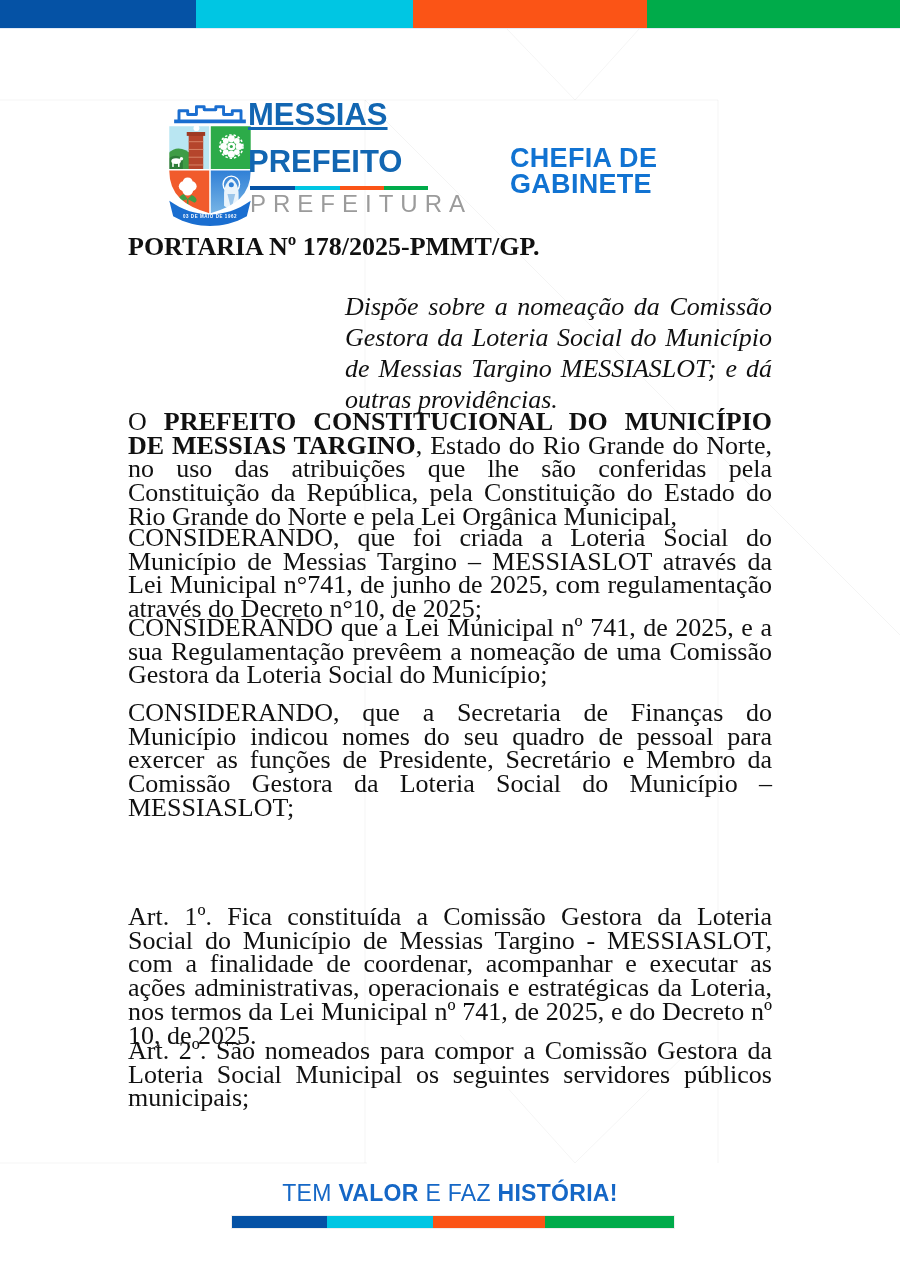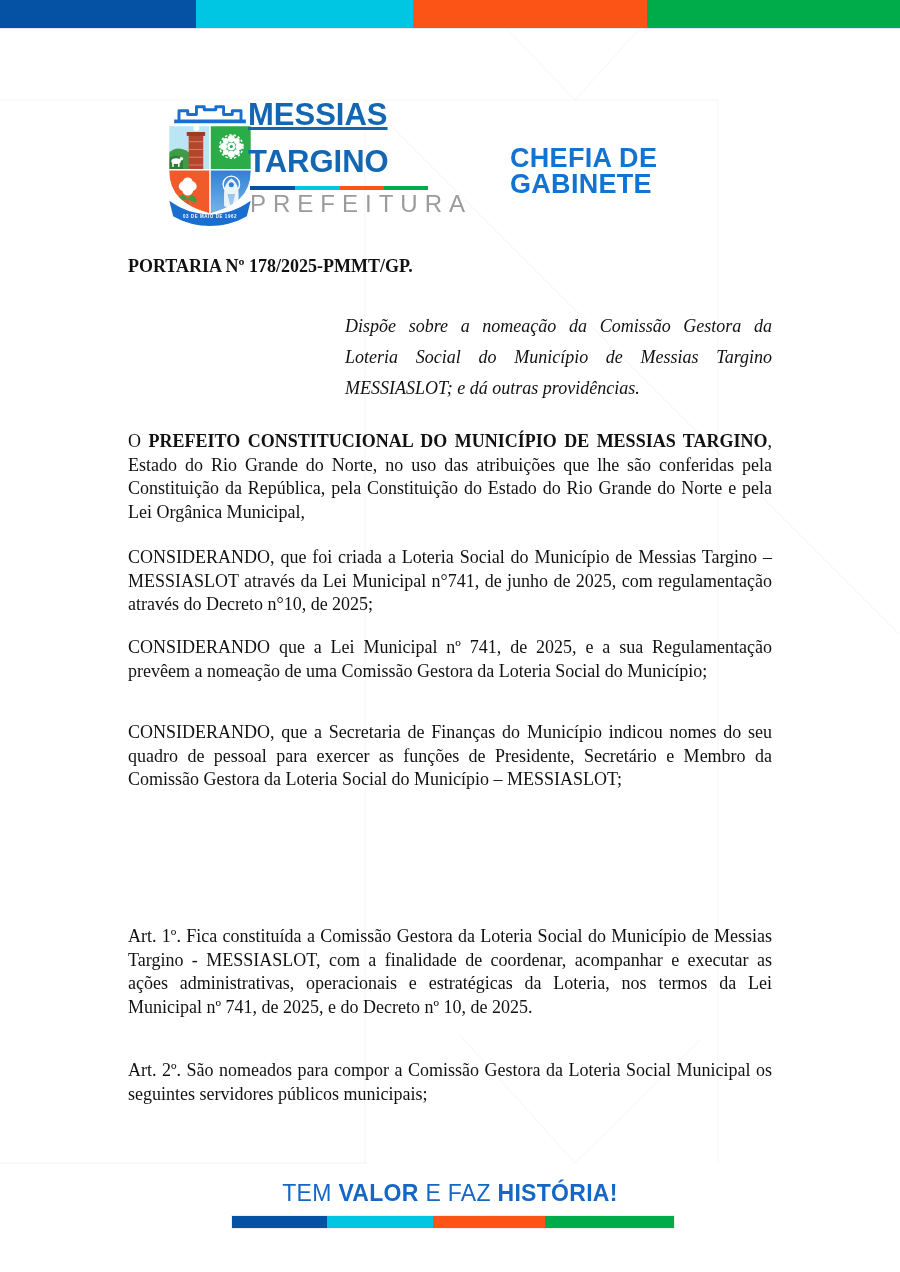--- a/index.html
+++ b/index.html
@@ -39,21 +39,21 @@
   #wordmark-sub{
     position:absolute;left:250px;top:190px;font-size:24px;line-height:28px;
     letter-spacing:7px;color:var(--prefeitura-gray,#9b9b9b);font-weight:400;
   }
   #department{
     position:absolute;left:510px;top:145px;width:260px;
     font-weight:700;font-size:27px;line-height:26px;letter-spacing:0.3px;
     color:var(--department-blue,#1173d2);
   }
   
-  .doc{position:absolute;left:128px;width:644px;font-size:18px;line-height:23.7px;text-align:justify;margin-top:20px;}
+  .doc{position:absolute;left:128px;width:644px;font-size:26px;line-height:23.7px;text-align:justify;}
   #doc-title{top:235px;font-weight:700;text-align:left;}
   #epigraph{top:291px;left:345px;width:427px;font-style:italic;line-height:31px;}
   #preamble{top:410px;}
   #considerando-1{top:526px;}
   #considerando-2{top:616px;}
   #considerando-3{top:701px;}
   #resolve{top:835px;font-weight:700;text-align:left;}
   #article-1{top:905px;}
   #article-2{top:1039px;}
   .b{font-weight:700;}
@@ -170,21 +170,21 @@
     </g>
     <path d="M9,25 H95 V72 C95,98 78,110 52,117 C26,110 9,98 9,72 Z" fill="none" stroke="#ffffff" stroke-width="2"></path>
 
     <g>
       <path d="M10,103 C24,113 38,117 52,117 C66,117 80,113 94,103 L90,119 C78,126 64,129 52,129 C40,129 26,126 14,119 Z" fill="#1a6ed0"></path>
       <text x="52" y="121" text-anchor="middle" font-family="Liberation Sans, DejaVu Sans, sans-serif" font-size="4.6" letter-spacing="0.6" fill="#ffffff" font-weight="bold">03 DE MAIO DE 1962</text>
     </g>
   </svg>
 
   <div id="wordmark-line1" class="sans">MESSIAS</div>
-  <div id="wordmark-line2" class="sans">TARGINO</div>
+  <div id="wordmark-line2" class="sans">PREFEITO</div>
   <div id="wordmark-rule">
     <div class="seg1"></div>
     <div class="seg2"></div>
     <div class="seg3"></div>
     <div class="seg4"></div>
   </div>
   <div id="wordmark-sub" class="sans">PREFEITURA</div>
 
   <div id="department" class="sans">CHEFIA DE GABINETE</div>
 

